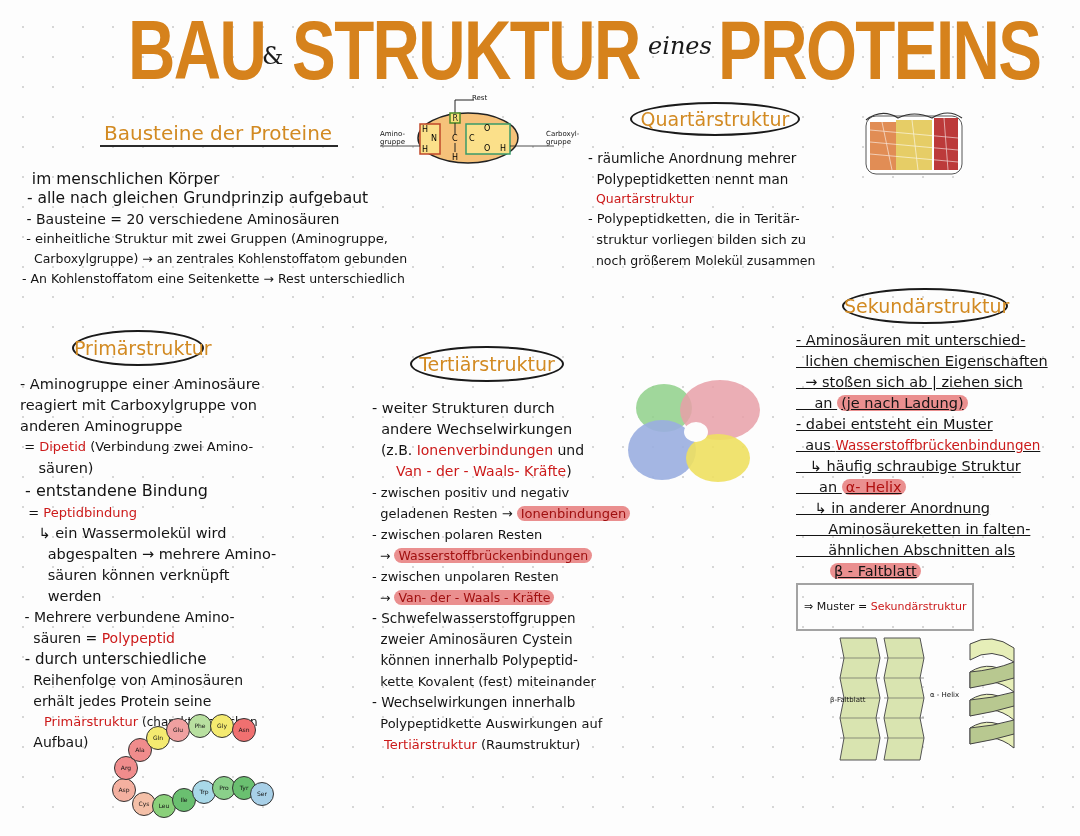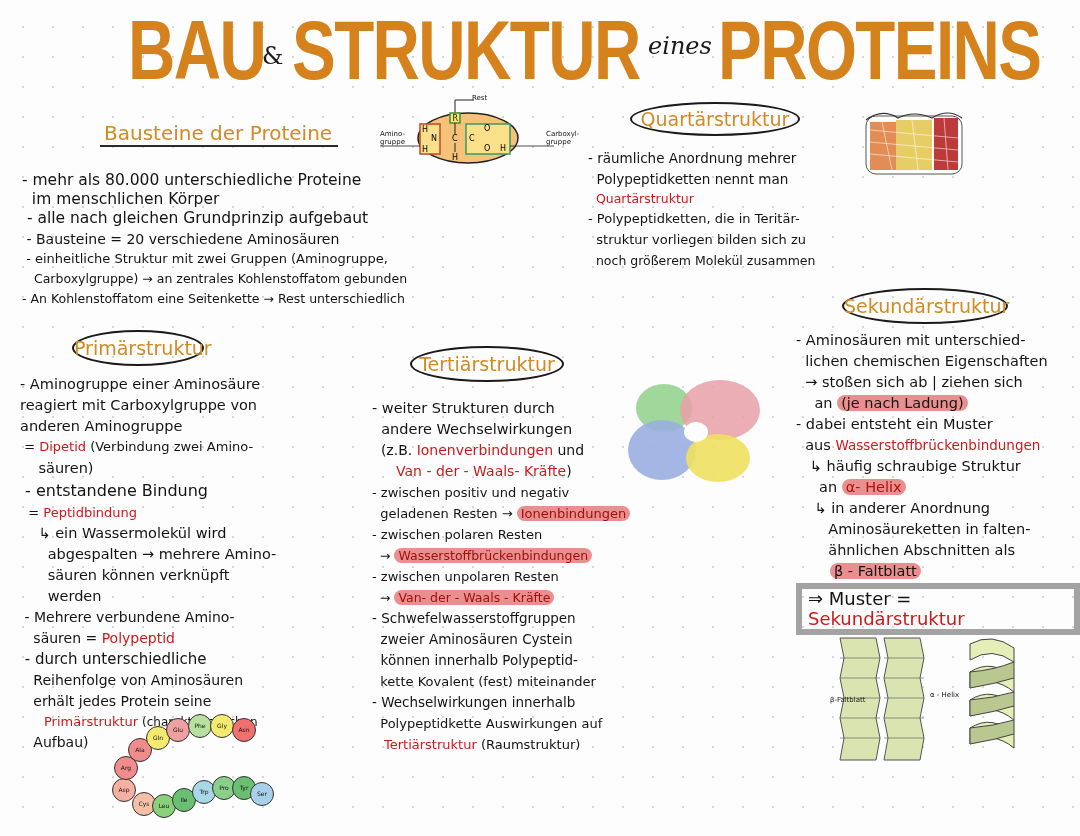--- a/index.html
+++ b/index.html
@@ -10,21 +10,21 @@
     font-family:"DejaVu Sans",sans-serif;color:#141414;}
   .abs{position:absolute;}
   .title{top:2px;left:0;width:976px;height:95px;}
   .big{position:absolute;font-family:"Liberation Sans Narrow","Liberation Sans",sans-serif;font-weight:bold;color:#d6821c;font-size:84px;letter-spacing:-2px;transform:scaleX(0.78);transform-origin:left top;line-height:1;}
   .small-title{position:absolute;font-family:"DejaVu Serif",serif;font-style:italic;font-size:24px;color:#1a1a1a;}
   .heading-oval{position:absolute;border:2px solid #1a1a1a;border-radius:50%;color:#d28a22;font-size:19px;text-align:center;font-family:"DejaVu Sans",sans-serif;}
   .note{position:absolute;font-size:14.5px;line-height:21px;white-space:pre;}
   .red{color:#cc1a1a;}
   .hl{background:#ea8f8f;border-radius:8px;padding:0 4px;}
   .underline-h{position:absolute;color:#d28a22;font-size:20px;}
-  .muster-box{position:absolute;border:6px solid #a3a3a3;padding:0 6px;font-size:18px;line-height:20px;}
+  .muster-box{position:absolute;border:2px solid #a3a3a3;padding:12px 6px;font-size:11px;line-height:20px;}
   .bead{position:absolute;width:22px;height:22px;border-radius:50%;border:1.5px solid #333;font-size:6px;text-align:center;line-height:22px;}
   .img-label{position:absolute;font-size:7px;}
 </style>
 </head>
 <body>
 
 <div class="abs title">
   <span class="big" style="left:128px;top:6px;">BAU</span>
   <span class="small-title" style="left:262px;top:40px;font-style:normal;">&amp;</span>
   <span class="big" style="left:292px;top:6px;">STRUKTUR</span>
@@ -57,21 +57,20 @@
       <text x="122" y="57" font-size="8">H</text>
     <line x1="2" y1="52" x2="42" y2="52" stroke="#222" stroke-width="0.8"></line>
     <line x1="132" y1="52" x2="176" y2="52" stroke="#222" stroke-width="0.8"></line>
   </svg>
   <span class="img-label" style="left:70px;top:0;margin-left:24px;">Rest</span>
   <span class="img-label" style="left:2px;top:36px;width:30px;">Amino-gruppe</span>
   <span class="img-label" style="left:140px;top:36px;width:36px;padding-left:28px;">Carboxyl-gruppe</span>
 </div>
 
 <div class="abs" style="left:22px;top:170px;">
-  <div class="note" style="position:relative;font-size:15.5px;line-height:20px;">- mehr als 80.000 unterschiedliche Proteine</div>
   <div class="note" style="position:relative;font-size:15.5px;line-height:18px;">  im menschlichen Körper</div>
   <div class="note" style="position:relative;font-size:15.5px;line-height:21px;"> - alle nach gleichen Grundprinzip aufgebaut</div>
   <div class="note" style="position:relative;font-size:14px;line-height:20px;"> - Bausteine = 20 verschiedene Aminosäuren</div>
   <div class="note" style="position:relative;font-size:13px;line-height:20px;"> - einheitliche Struktur mit zwei Gruppen (Aminogruppe,</div>
   <div class="note" style="position:relative;font-size:12.5px;line-height:20px;">   Carboxylgruppe) → an zentrales Kohlenstoffatom gebunden</div>
   <div class="note" style="position:relative;font-size:12.5px;line-height:20px;">- An Kohlenstoffatom eine Seitenkette → Rest unterschiedlich</div>
 </div>
 
 <div class="heading-oval" style="left:630px;top:102px;width:166px;height:30px;line-height:30px;">Quartärstruktur</div>
 <div class="abs" style="left:862px;top:108px;width:104px;height:72px;">
@@ -94,21 +93,21 @@
 <div class="abs" style="left:588px;top:148px;">
   <div class="note" style="position:relative;font-size:13.5px;line-height:21px;">- räumliche Anordnung mehrer</div>
   <div class="note" style="position:relative;font-size:13.5px;line-height:21px;">  Polypeptidketten nennt man</div>
   <div class="note red" style="position:relative;font-size:12.5px;line-height:18px;">  Quartärstruktur</div>
   <div class="note" style="position:relative;font-size:13px;line-height:21px;">- Polypeptidketten, die in Teritär-</div>
   <div class="note" style="position:relative;font-size:13px;line-height:21px;">  struktur vorliegen bilden sich zu</div>
   <div class="note" style="position:relative;font-size:12.5px;line-height:21px;">  noch größerem Molekül zusammen</div>
 </div>
 
 <div class="heading-oval" style="left:842px;top:288px;width:162px;height:32px;line-height:32px;">Sekundärstruktur</div>
-<div class="abs" style="left:796px;top:330px;font-size:14.5px;line-height:21px;">
+<div class="abs" style="left:796px;top:330px;font-size:14.5px;line-height:21px;text-decoration:underline;">
   <div class="note" style="position:relative;">- Aminosäuren mit unterschied-</div>
   <div class="note" style="position:relative;">  lichen chemischen Eigenschaften</div>
   <div class="note" style="position:relative;">  → stoßen sich ab | ziehen sich</div>
   <div style="white-space:pre;"><span>    an </span><span class="hl">(je nach Ladung)</span></div>
   <div class="note" style="position:relative;">- dabei entsteht ein Muster</div>
   <div style="white-space:pre;"><span>  aus </span><span class="red" style="font-size:13.5px;">Wasserstoffbrückenbindungen</span></div>
   <div class="note" style="position:relative;">   ↳ häufig schraubige Struktur</div>
   <div style="white-space:pre;"><span>     an </span><span class="hl red" style="color:#b01010;">α- Helix</span></div>
   <div class="note" style="position:relative;">    ↳ in anderer Anordnung</div>
   <div class="note" style="position:relative;">       Aminosäureketten in falten-</div>

